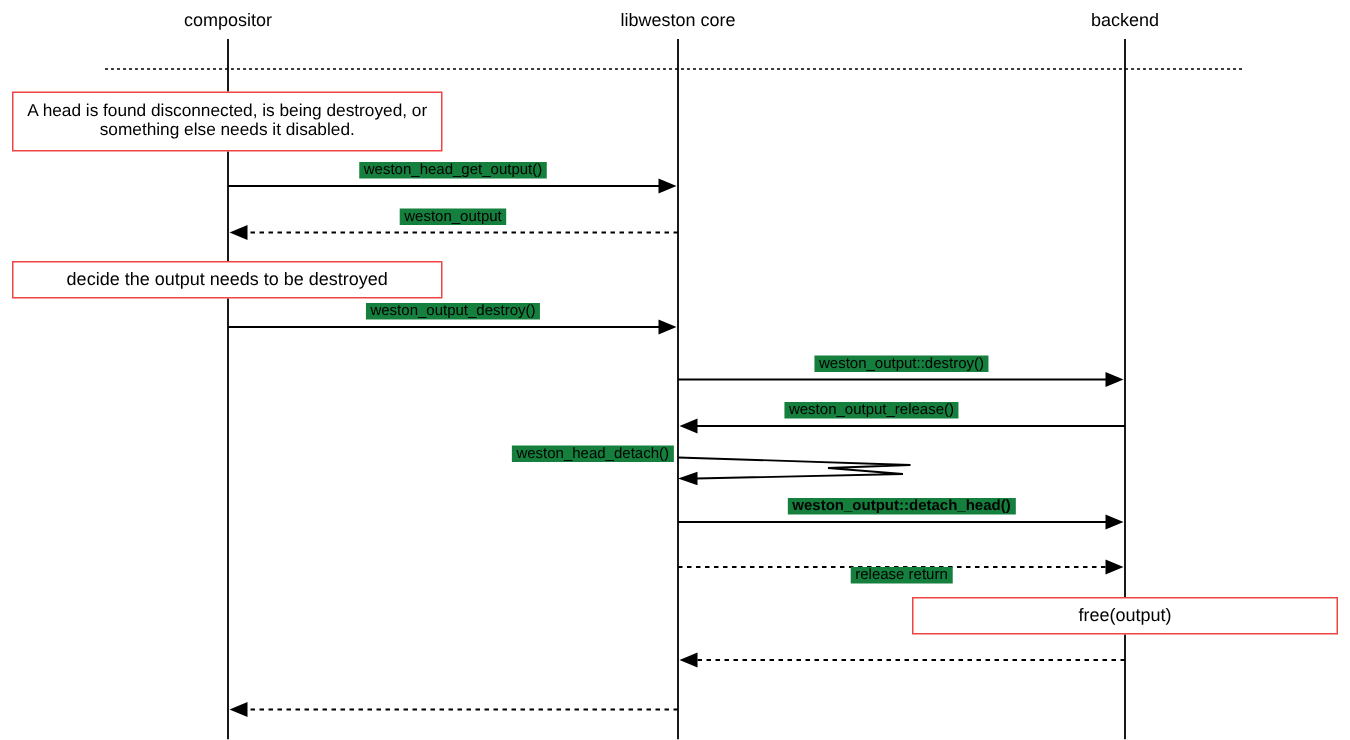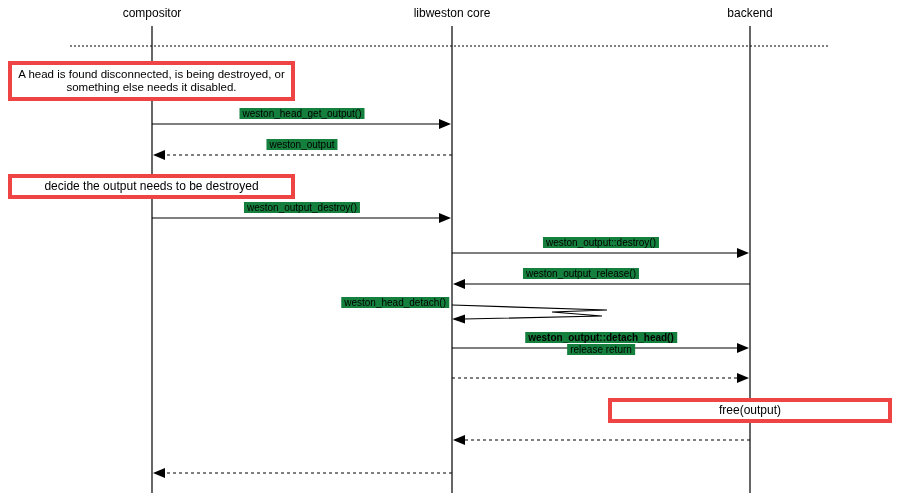--- a/index.html
+++ b/index.html
@@ -7,21 +7,21 @@
        font-family:"Liberation Sans","DejaVu Sans",sans-serif;color:#000;}
   #diagram{position:relative;width:900px;height:447px;}
   svg.layer{position:absolute;left:0;top:0;width:900px;height:493px;}
   .actor-label{position:absolute;font-size:12px;color:#000;white-space:nowrap;
                transform:translateX(-50%);text-align:center;}
   .msg-label{position:absolute;font-size:10px;color:#000;white-space:nowrap;
              transform:translateX(-50%);background:#15803d;padding:0 3px;}
   .msg-label.right{transform:translateX(-100%);}
   .divider-label{position:absolute;font-size:12px;white-space:nowrap;
                  transform:translateX(-50%);background:#fff;padding:0 4px;}
-  .note{position:absolute;border:4px solid #ef4444;background:#fff;box-sizing:border-box;
+  .note{position:absolute;border:1px solid #ef4444;background:#fff;box-sizing:border-box;
         font-size:11.5px;line-height:13px;text-align:center;display:flex;
         align-items:center;justify-content:center;padding:2px 4px;}
   .note.single{font-size:12px;}
 </style>
 </head>
 <body>
 
 <div id="diagram">
 
   <svg class="layer" viewBox="0 0 900 493" id="svg-layer">
@@ -71,21 +71,21 @@
       <div class="actor-label" style="left: 750px; top: 6px;">backend</div>
     </div>
   <div id="message-labels">
       <div class="msg-label" style="left: 302px; top: 108px;">weston_head_get_output()</div>
       <div class="msg-label" style="left: 302px; top: 139px;">weston_output</div>
       <div class="msg-label" style="left: 302px; top: 202px;">weston_output_destroy()</div>
       <div class="msg-label" style="left: 601px; top: 237px;">weston_output::destroy()</div>
       <div class="msg-label" style="left: 581px; top: 268px;">weston_output_release()</div>
       <div class="msg-label right" style="left: 449px; top: 297px;">weston_head_detach()</div>
       <div class="msg-label" style="left: 601px; top: 332px; font-weight: bold;">weston_output::detach_head()</div>
-      <div class="msg-label" style="left: 601px; top: 344px;">release return</div>
+      <div class="msg-label" style="left: 601px; top: 378px;">release return</div>
     </div>
   <div id="notes-layer">
       <div class="note" style="left: 8px; top: 61px; width: 287px; height: 40px;">A head is found disconnected, is being destroyed, or something else needs it disabled.</div>
       <div class="note single" style="left: 8px; top: 174px; width: 287px; height: 25px;">decide the output needs to be destroyed</div>
       <div class="note single" style="left: 608px; top: 398px; width: 284px; height: 25px;">free(output)</div>
     </div>
 
 </div>
 
 </body></html>

